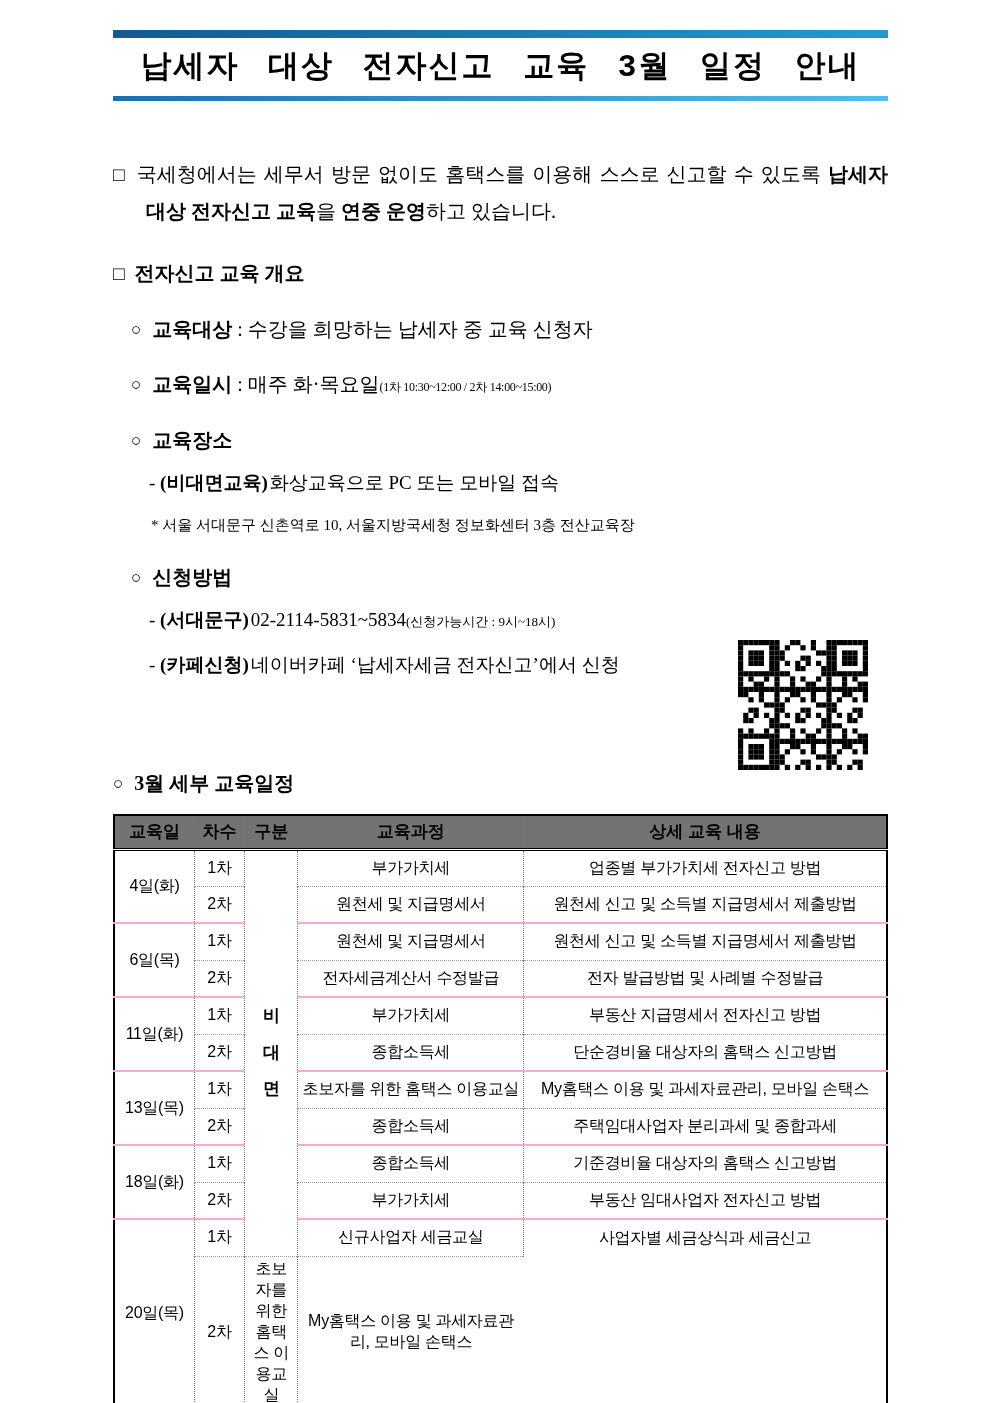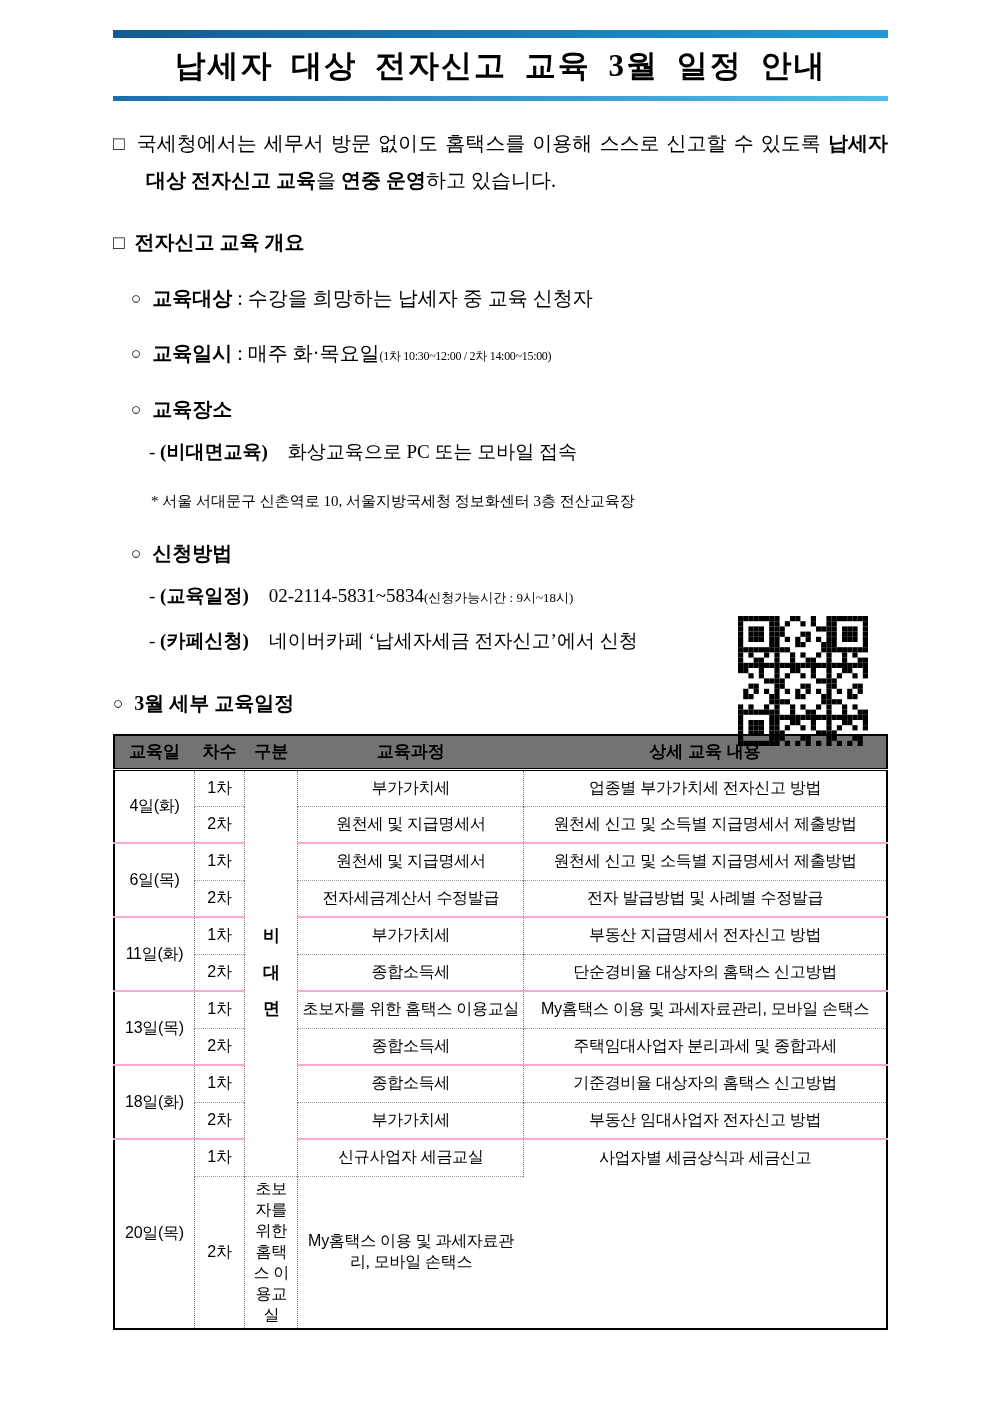--- a/index.html
+++ b/index.html
@@ -10,48 +10,48 @@
     overflow:hidden; position:relative;
   }
   .content { padding:30px 104px 0 113px; }
 
   
   .band-top { height:8px; background:linear-gradient(90deg,#135a91,#1f9ad5); }
   .band-bottom { height:5px; background:linear-gradient(90deg,#1a6fae,#52bdea); }
   .title {
     font-size:31px; font-weight:700; text-align:center;
     letter-spacing:2px; word-spacing:8px; padding:7px 0 9px;
-    font-family:Liberation Serif, serif;
+    font-family:Liberation Mono, monospace;
   }
 
   
   .intro {
-    margin-top:24px; font-size:20px; line-height:37px;
+    margin-top:55px; font-size:20px; line-height:37px;
     padding-left:33px; text-indent:-33px; text-align:justify;
   }
   .intro b { font-weight:700; }
   .bullet-sq { font-size:19px; margin-right:10px; }
   .bullet-o  { font-size:17px; margin-right:11px; position:relative; top:-1px; }
 
   
   .sec-heading { margin-top:30px; font-size:20px; font-weight:700; }
   .sec-heading .bullet-sq { font-weight:400; }
   .item { margin-top:31px; padding-left:18px; font-size:20px; line-height:22px; }
   .item .label { font-weight:700; }
   .item .paren { font-size:12px; letter-spacing:-0.3px; }
   .sub-item { margin-top:17px; padding-left:36px; font-size:19px; line-height:26px; }
-  .sub-item .label { font-weight:700; margin-right:20px; }
-  .sub-footnote { margin-top:27px; padding-left:38px; font-size:15px; color:#000; }
+  .sub-item .label { font-weight:700; margin-right:2px; }
+  .sub-footnote { margin-top:20px; padding-left:38px; font-size:15px; color:#000; }
   .apply-section { position:relative; }
   .apply-phone .paren { font-size:13px; }
   .url-line { margin-top:12px; padding-left:155px; font-size:20px; }
   .qr { position:absolute; right:20px; top:74px; width:130px; height:130px; }
 
   
-  .schedule-heading { margin-top:36px; font-size:20px; font-weight:700; }
+  .schedule-heading { margin-top:92px; font-size:20px; font-weight:700; }
   table.schedule {
     width:100%; margin-top:17px; border-collapse:collapse;
     border:2px solid #000; table-layout:fixed;
     font-family:"Liberation Sans","DejaVu Sans",sans-serif;
   }
   table.schedule th {
     height:34px; background:#737373; font-size:17px; font-weight:700;
     border-bottom:3px double #000; border-left:1px dotted #777;
     text-align:center; vertical-align:middle;
   }
@@ -85,21 +85,21 @@
     <div class="item"><span class="bullet-o">○</span><span class="label">교육대상</span><span> : </span><span>수강을 희망하는 납세자 중 교육 신청자</span></div>
 
     <div class="item"><span class="bullet-o">○</span><span class="label">교육일시</span><span> : </span><span>매주 화·목요일</span><span class="paren">(1차 10:30~12:00 / 2차 14:00~15:00)</span></div>
 
     <div class="item"><span class="bullet-o">○</span><span class="label">교육장소</span></div>
     <div class="sub-item"><span>-</span> <span class="label">(비대면교육)</span><span>화상교육으로 PC 또는 모바일 접속</span></div>
     <div class="sub-footnote">* 서울 서대문구 신촌역로 10, 서울지방국세청 정보화센터 3층 전산교육장</div>
 
     <div class="apply-section">
       <div class="item"><span class="bullet-o">○</span><span class="label">신청방법</span></div>
-      <div class="sub-item apply-phone"><span>-</span> <span class="label">(교육일정)</span><span>02-2114-5831~5834</span><span class="paren">(신청가능시간 : 9시~18시)</span></div>
+      <div class="sub-item apply-phone"><span>-</span> <span class="label">(서대문구)</span><span>02-2114-5831~5834</span><span class="paren">(신청가능시간 : 9시~18시)</span></div>
       <div class="sub-item"><span>-</span> <span class="label">(카페신청)</span><span>네이버카페 ‘납세자세금 전자신고’에서 신청</span></div>
       <div class="qr"><svg xmlns="http://www.w3.org/2000/svg" width="130" height="130" fill="#000">
             <rect x="0.00" y="0.00" width="5.20" height="5.20"></rect>
             <rect x="5.20" y="0.00" width="5.20" height="5.20"></rect>
             <rect x="10.40" y="0.00" width="5.20" height="5.20"></rect>
             <rect x="15.60" y="0.00" width="5.20" height="5.20"></rect>
             <rect x="20.80" y="0.00" width="5.20" height="5.20"></rect>
             <rect x="26.00" y="0.00" width="5.20" height="5.20"></rect>
             <rect x="31.20" y="0.00" width="5.20" height="5.20"></rect>
             <rect x="36.40" y="0.00" width="5.20" height="5.20"></rect>

